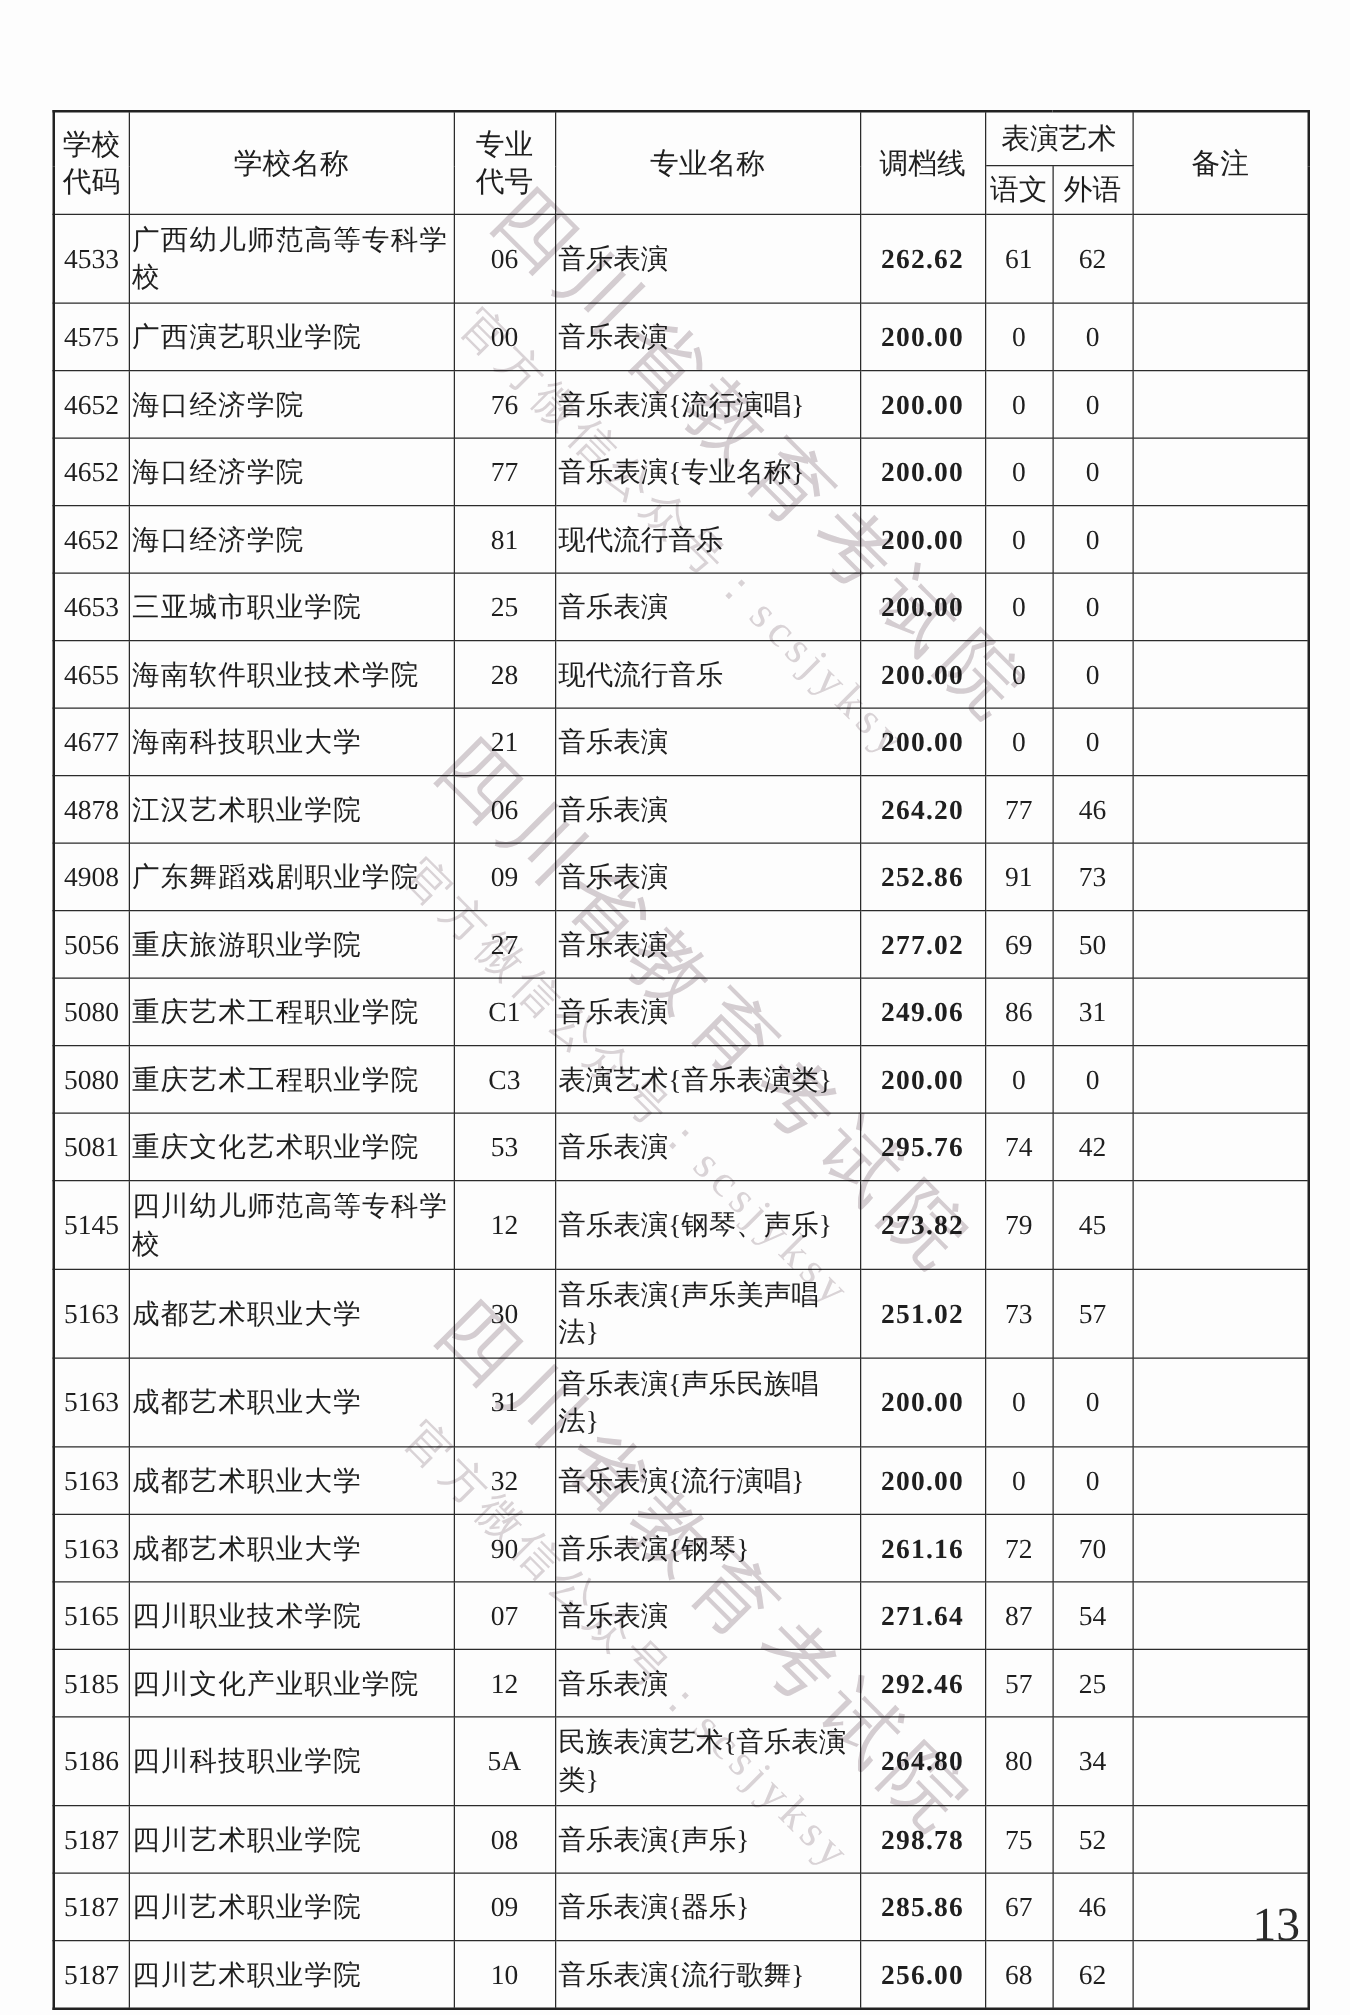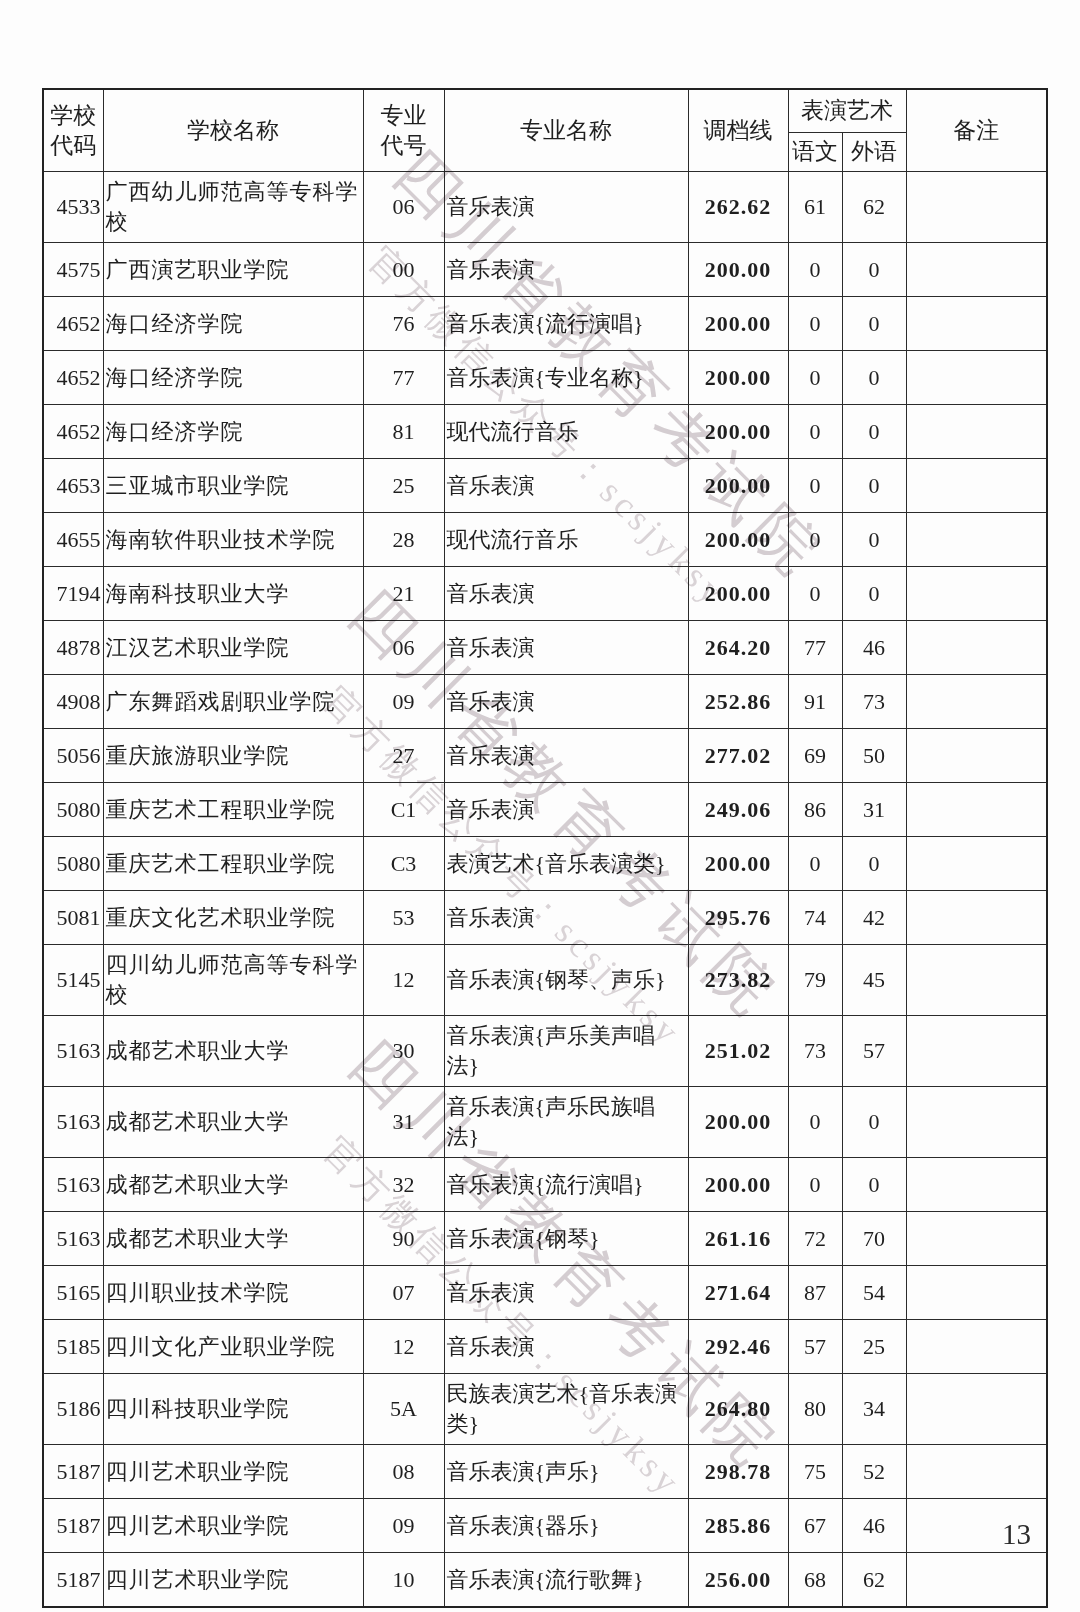--- a/index.html
+++ b/index.html
@@ -40,21 +40,21 @@
     font-weight: normal;
     font-size: 23px;
     text-align: center;
     padding: 3px 2px;
   }
   .score-table thead tr:first-child th { height: 36px; }
   .score-table thead tr:last-child th { height: 32px; margin-left: 48px; }
   .narrow { display: inline-block; width: 50px; }
 
   .score-table tbody td { height: 43px; }
-  .c-code   { text-align: right; }
+  .c-code   { text-align: center; }
   .c-school { text-align: left; padding-left: 8px; padding-right: 2px; letter-spacing: 1px; }
   .c-mcode  { text-align: center; }
   .c-major  { text-align: left; padding-left: 6px; padding-right: 10px; }
   .c-cutoff { text-align: center; font-weight: bold; letter-spacing: 1px; }
   .c-rank   { text-align: center; }
   .c-remark { text-align: center; }
 
   
   .watermark {
     position: absolute;
@@ -79,21 +79,21 @@
     letter-spacing: 5px;
     color: #bdb2b8;
   }
   .wm-1 { left: 585px; top: 390px; }
   .wm-2 { left: 540px; top: 830px; }
   .wm-3 { left: 540px; top: 1280px; }
 
   .page-number {
     position: absolute;
     left: 1002px; top: 1518px;
-    font-size: 29px;
+    font-size: 38px;
     color: #2a2a2a;
   }
 </style>
 </head>
 <body>
 
 <div class="page">
 
   <div class="watermark wm-1">
     <span class="wm-title">四川省教育考试院</span>
@@ -199,21 +199,21 @@
     <td class="c-code">4655</td>
     <td class="c-school">海南软件职业技术学院</td>
     <td class="c-mcode">28</td>
     <td class="c-major">现代流行音乐</td>
     <td class="c-cutoff">200.00</td>
     <td class="c-rank">0</td>
     <td class="c-rank">0</td>
     <td class="c-remark"></td>
   </tr>
         <tr>
-    <td class="c-code">7194</td>
+    <td class="c-code">4677</td>
     <td class="c-school">海南科技职业大学</td>
     <td class="c-mcode">21</td>
     <td class="c-major">音乐表演</td>
     <td class="c-cutoff">200.00</td>
     <td class="c-rank">0</td>
     <td class="c-rank">0</td>
     <td class="c-remark"></td>
   </tr>
         <tr>
     <td class="c-code">4878</td>

